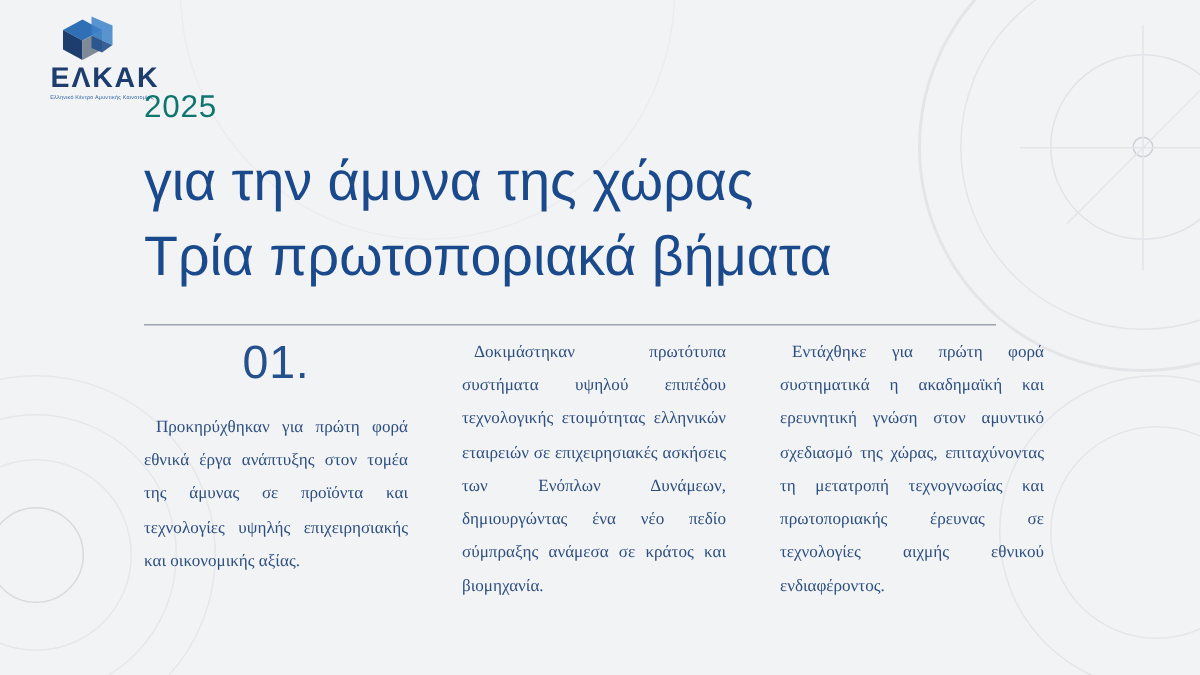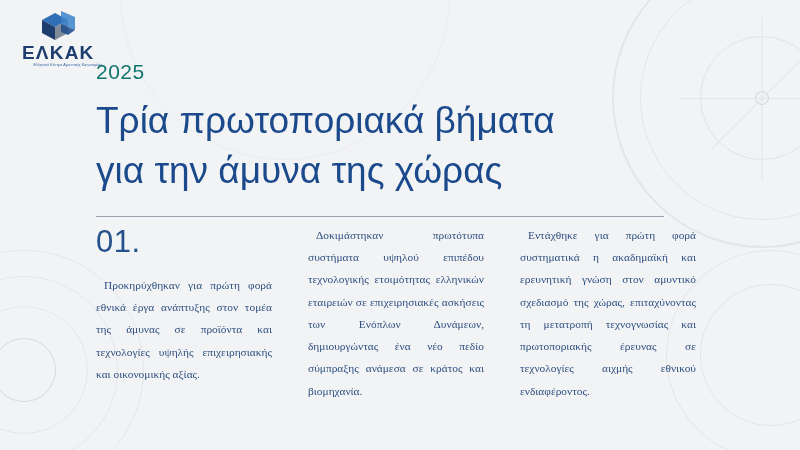--- a/index.html
+++ b/index.html
@@ -44,21 +44,21 @@
   
   .logo {
     position: absolute;
     left: 14px; top: 8px;
     width: 108px; height: 72px;
   }
   .logo-mark { position: absolute; left: 24px; top: 2px; width: 46px; height: 34px; }
   .logo-text {
     position: absolute; left: 8px; top: 34px;
     width: 96px;
-    text-align: left;
+    text-align: center;
     font-family: "Liberation Sans", sans-serif;
     font-size: 19px;
     font-weight: 700;
     letter-spacing: 1.2px;
     color: #1d3d6e;
   }
   .logo-sub {
     position: absolute; left: 0; top: 55px;
     width: 108px;
     text-align: center;
@@ -105,20 +105,21 @@
     display: flex;
     gap: 36px;
   }
   .col { width: 176px; }
   .col-num {
     font-family: "Liberation Sans", sans-serif;
     font-size: 31px;
     color: #24508c;
     letter-spacing: .5px;
     margin-bottom: 14px;
+    text-align: center;
   }
   .col-body {
     font-family: Liberation Serif, serif;
     font-size: 11.4px;
     line-height: 1.95;
     color: #2d4f80;
     text-align: justify;
     text-indent: 8px;
   }
 </style>
@@ -159,22 +160,22 @@
       <polygon points="46,2 74,14 74,40 46,28" fill="#3c82c9" opacity="0.85"></polygon>
       <polygon points="46,28 74,40 60,50 46,44" fill="#24508c" opacity="0.9"></polygon>
     </svg>
     <div class="logo-text">ΕΛΚΑΚ</div>
     <div class="logo-sub">Ελληνικό Κέντρο Αμυντικής Καινοτομίας</div>
   </div>
 
   <div class="year">2025</div>
 
   <div class="title">
+    <span class="line">για την άμυνα της χώρας</span>
     <span class="line">Τρία πρωτοποριακά βήματα</span>
-    <span class="line">για την άμυνα της χώρας</span>
   </div>
 
   <div class="divider"></div>
 
   <div class="columns">
     <div class="col">
       <div class="col-num">01.</div>
       <div class="col-body">Προκηρύχθηκαν για πρώτη φορά εθνικά έργα ανάπτυξης στον τομέα της άμυνας σε προϊόντα και τεχνολογίες υψηλής επιχειρησιακής και οικονομικής αξίας.</div>
     </div>
     <div class="col">

